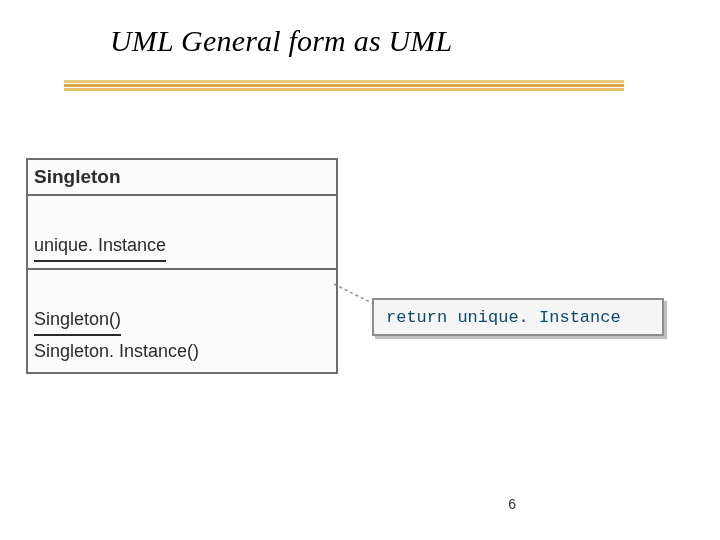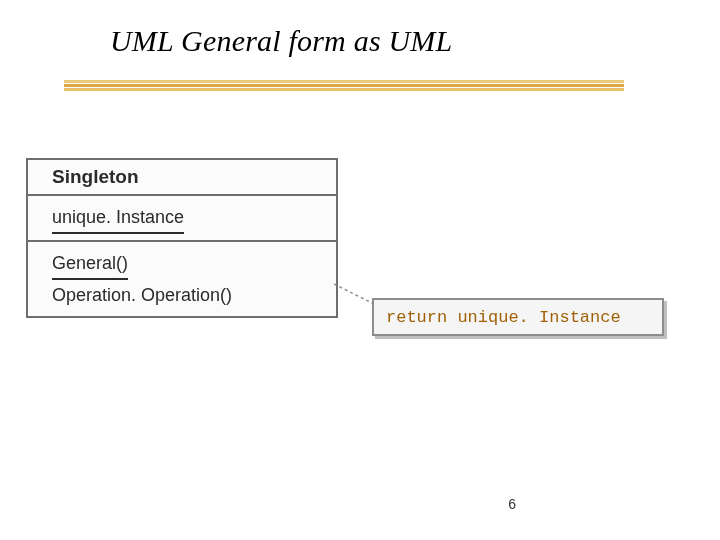--- a/index.html
+++ b/index.html
@@ -4,26 +4,26 @@
 <style>
   html,body{margin:0;padding:0;width:720px;height:540px;background:#fff;font-family:"Times New Roman",Times,serif;color:#000;}
   .slide{position:relative;width:636px;height:540px;}
   .title{position:absolute;left:110px;top:24px;font-style:italic;font-size:30px;letter-spacing:.2px;}
   .underline{position:absolute;left:64px;top:80px;width:560px;height:16px;}
   .underline span{position:absolute;left:0;right:0;border-top:3px solid;}
   .underline .u1{top:0;border-color:#e9c97b;}
   .underline .u2{top:4px;border-color:#d9a93e;}
   .underline .u3{top:8px;border-color:#e7c06a;}
   .uml{position:absolute;left:26px;top:158px;width:308px;border:2px solid #6e6e6e;background:#fbfbfb;font-family:Arial,Helvetica,sans-serif;color:#2b2b2b;}
-  .uml .sect{border-bottom:2px solid #6e6e6e;padding:6px 24px;}
+  .uml .sect{border-bottom:2px solid #6e6e6e;padding:6px 6px;}
   .uml .sect:last-child{border-bottom:none;}
   .uml .classname{font-weight:bold;font-size:19px;}
   .uml .row{font-size:18px;line-height:30px;}
-  .under{display:inline-block;border-bottom:2px solid #2b2b2b;padding-bottom:0px;}
-  .note{position:absolute;left:372px;top:298px;width:276px;height:34px;border:2px solid #8d8d8d;background:#f5f5f5;box-shadow:3px 3px 0 #bfbfbf;font-family:"Courier New",Courier,monospace;font-size:17px;color:#a16207;display:flex;align-items:center;padding-left:12px;}
+  .under{display:inline-block;border-bottom:2px solid #2b2b2b;padding-bottom:0px;margin-top:28px;}
+  .note{position:absolute;left:372px;top:298px;width:276px;height:34px;border:2px solid #8d8d8d;background:#f5f5f5;box-shadow:3px 3px 0 #bfbfbf;font-family:"Courier New",Courier,monospace;font-size:17px;color:#0c4a6e;display:flex;align-items:center;padding-left:12px;}
   .connector{position:absolute;left:334px;top:280px;width:44px;height:28px;pointer-events:none;}
   .pagenum{position:absolute;right:120px;bottom:28px;font-family:Arial,Helvetica,sans-serif;font-size:14px;color:#333;}
 </style>
 </head>
 <body>
 
 <div class="slide">
 
   <div class="title">UML General form as UML</div>
 
@@ -37,24 +37,24 @@
     <div class="sect">
       <span class="classname">Singleton</span>
     </div>
     <div class="sect">
       <div class="row">
         <span class="under">unique. Instance</span>
       </div>
     </div>
     <div class="sect">
       <div class="row">
-        <span class="under">General()</span>
+        <span class="under">Singleton()</span>
       </div>
       <div class="row">
-        <span>Operation. Operation()</span>
+        <span>Singleton. Instance()</span>
       </div>
     </div>
   </div>
 
   <svg class="connector" viewBox="0 0 44 28">
     <line x1="0" y1="4" x2="44" y2="26" stroke="#8d8d8d" stroke-width="1.5" stroke-dasharray="3 3"></line>
   </svg>
 
   <div class="note">
     <span>return unique. Instance</span>

